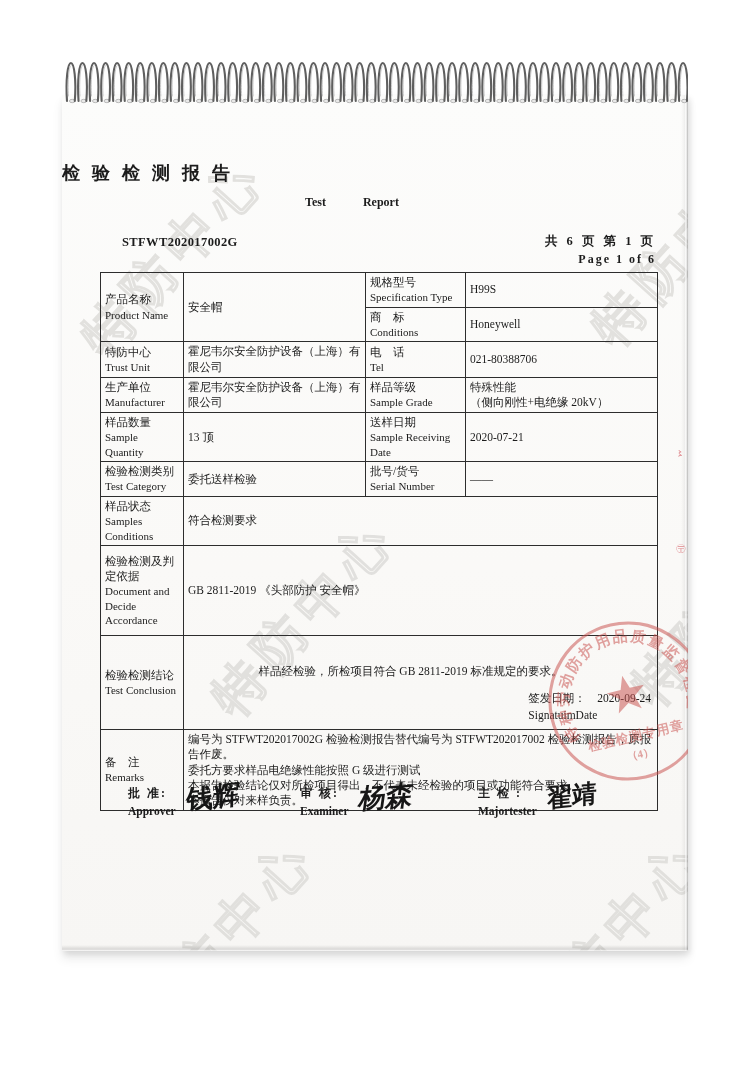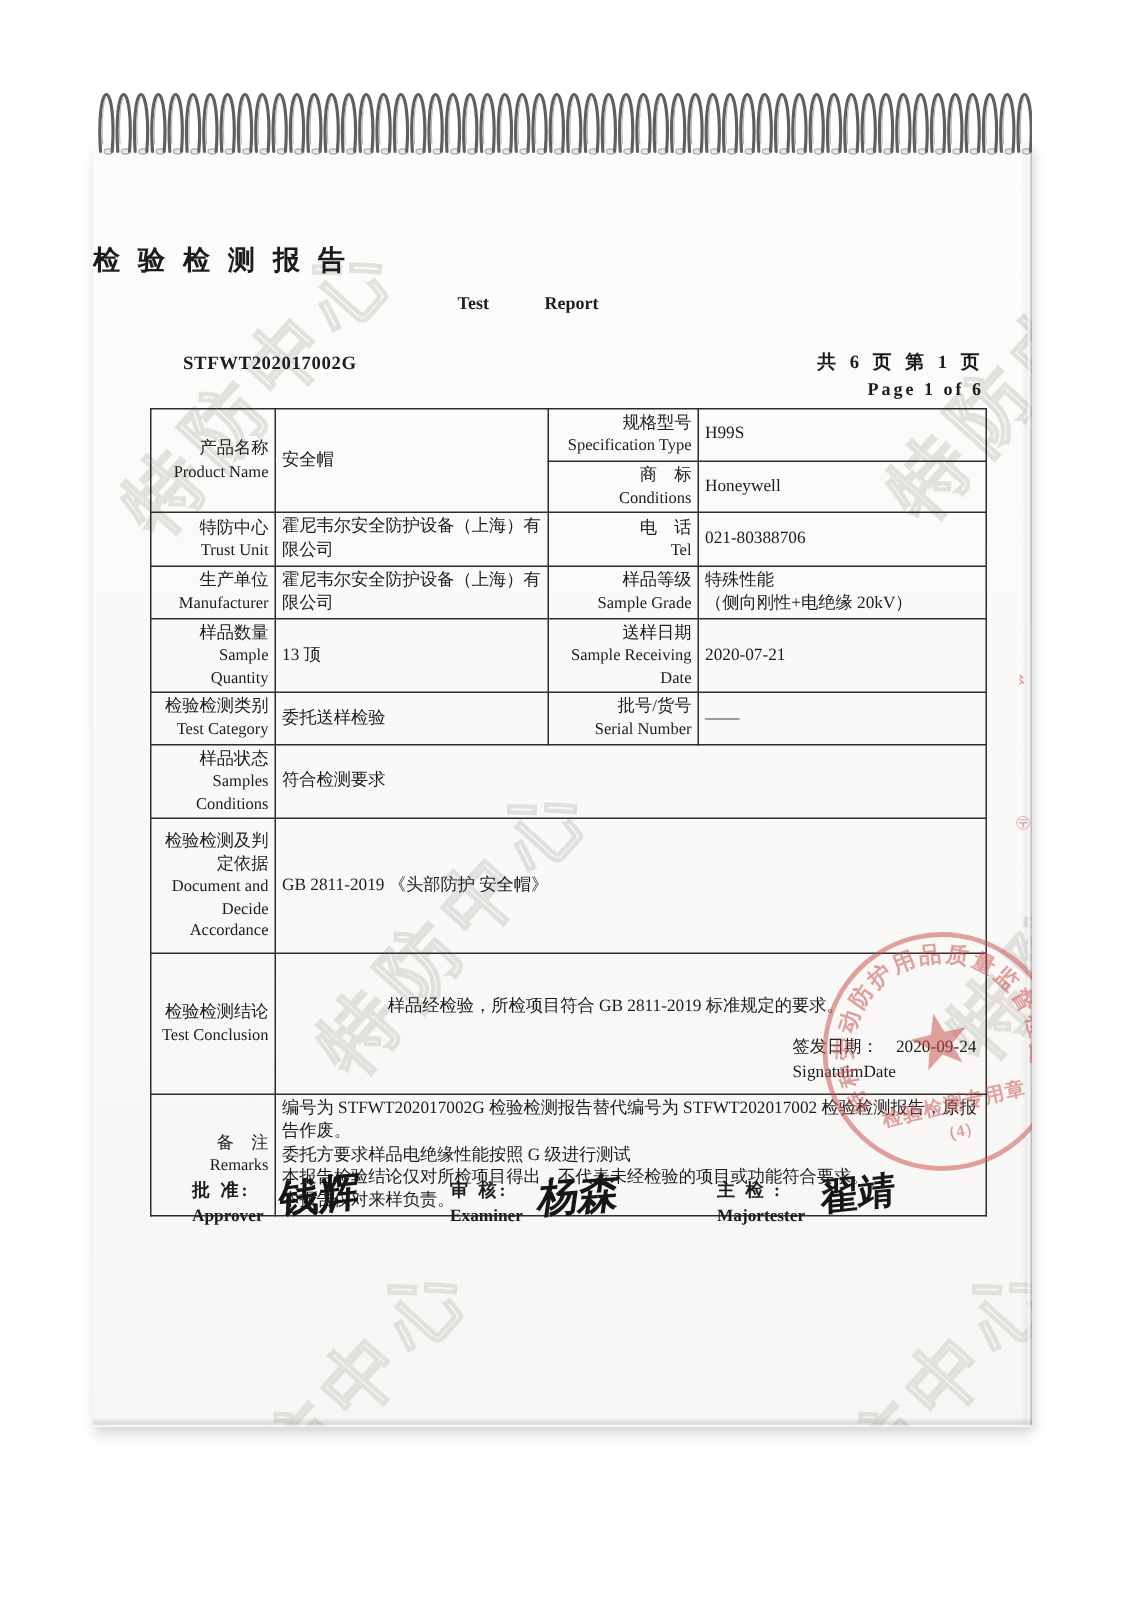--- a/index.html
+++ b/index.html
@@ -36,21 +36,21 @@
   .report-no { position:absolute; left:60px; top:140px; font-size:12.5px; font-weight:700; letter-spacing:.4px; z-index:2; }
   .pageinfo { position:absolute; right:32px; top:138px; text-align:right; z-index:2; }
   .pageinfo .cn { font-size:12.5px; font-weight:700; letter-spacing:3px; }
   .pageinfo .en { font-size:12px; font-weight:700; letter-spacing:2px; margin-top:2px; }
 
   
   table.report { position:absolute; left:38px; top:177px; width:557px; z-index:2;
     border-collapse:collapse; table-layout:fixed; background:transparent; }
   table.report td { border:1.2px solid #2d2d2d; font-size:11.5px; line-height:1.32;
     vertical-align:middle; padding:2px 4px; }
-  td.lc { text-align:right; }
+  td.lc { text-align:left; }
   td.lc .en { font-size:11px; }
   td.vc { text-align:left; padding-left:9px; font-size:11px; }
   td.vcC { text-align:left; }
   td.full { text-align:left; padding-left:11px;margin-top:44px; }
   .concl-cell { position:relative; }
   .concl-main { text-align:center; padding:0 30px 22px 10px; }
   .signdate { position:absolute; right:6px; bottom:5px; text-align:left; font-size:11.5px; line-height:1.5; }
   td.remarks-v { font-size:10.6px; line-height:1.62; padding:3px 6px 3px 8px; }
 
   

